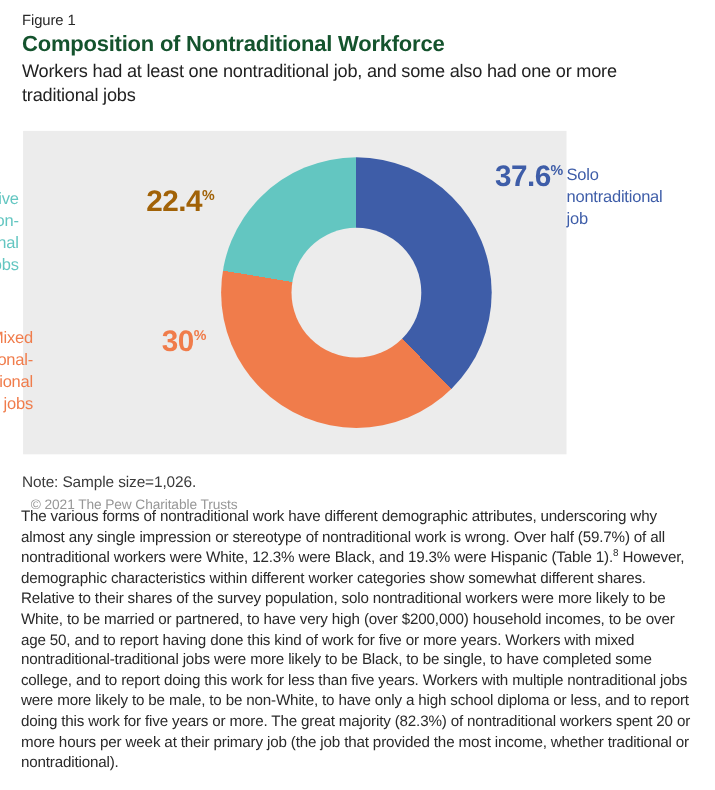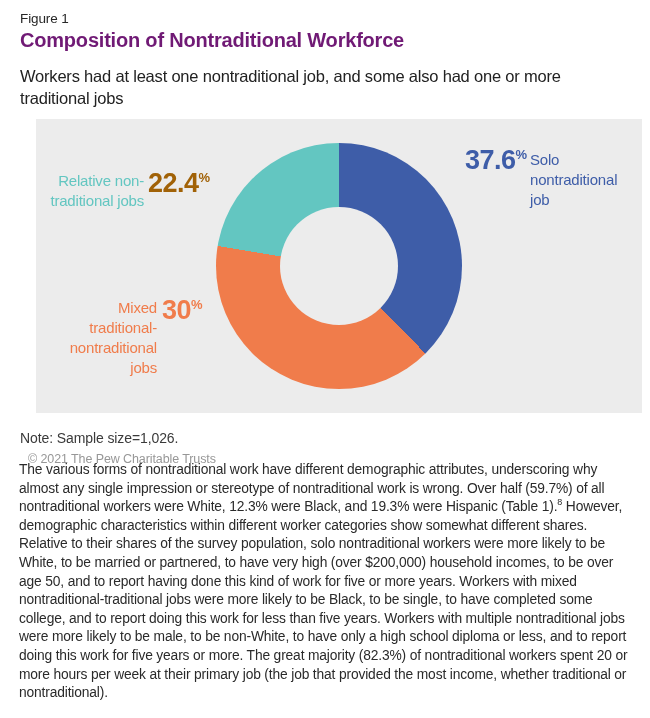--- a/index.html
+++ b/index.html
@@ -18,36 +18,36 @@
     left: 20px; top: 11px;
     font-size: 13.5px;
     color: #272727;
     letter-spacing: -0.1px;
   }
   .fig-title {
     position: absolute;
     left: 20px; top: 29px;
     font-size: 20px;
     font-weight: bold;
-    color: #701a75;
+    color: #14532d;
     letter-spacing: -0.2px;
   }
   .fig-subtitle {
     position: absolute;
-    left: 20px; top: 65px;
+    left: 20px; top: 54px;
     width: 600px;
     font-size: 16.5px;
     line-height: 22px;
     color: #222222;
     letter-spacing: -0.2px;
   }
   .chart-panel {
     position: absolute;
-    left: 36px; top: 119px;
-    width: 606px; height: 294px;
+    left: 21px; top: 119px;
+    width: 494px; height: 294px;
   }
   .donut {
     position: absolute;
     left: 180px; top: 24px;
     width: 246px; height: 246px;
     border-radius: 50%;
   }
   .donut-hole {
     position: absolute;
     inset: 0;

